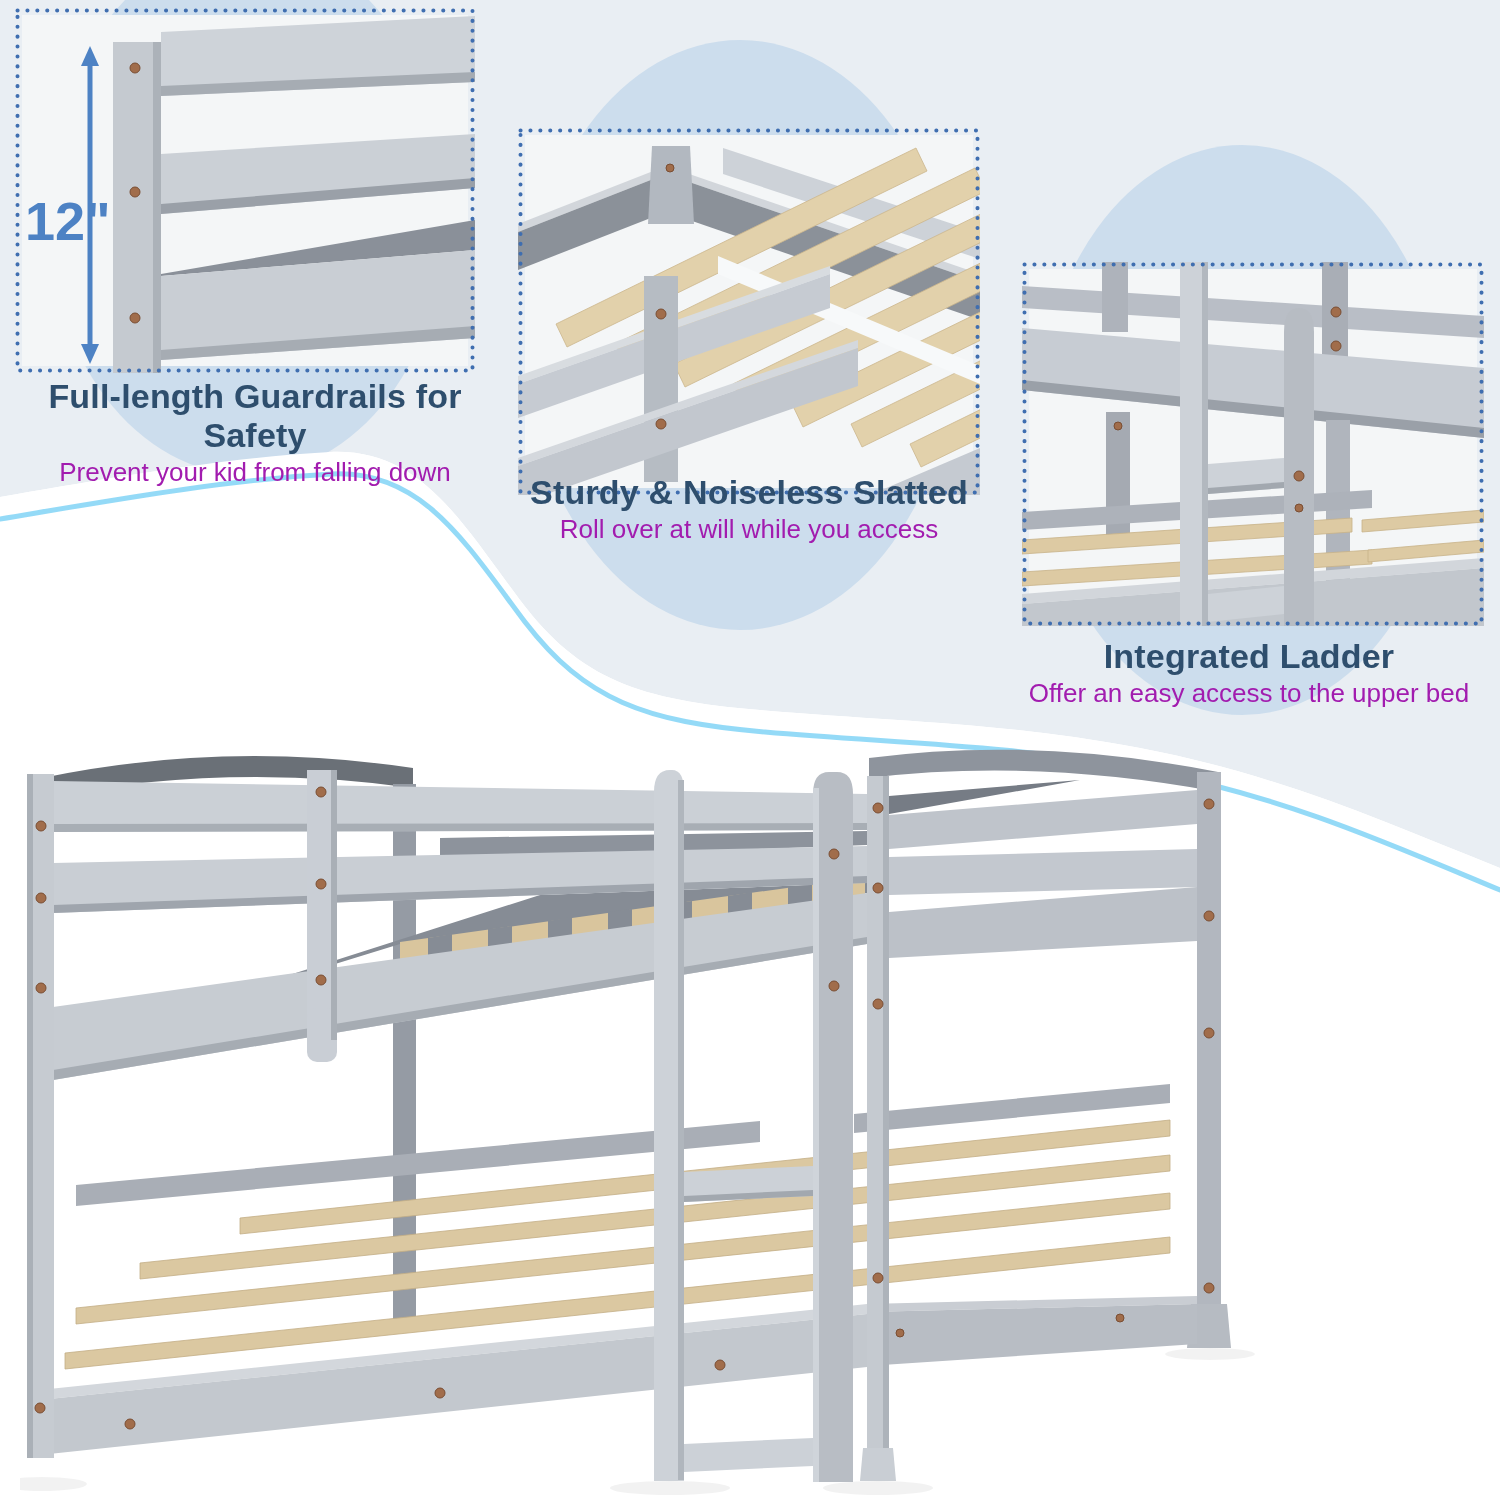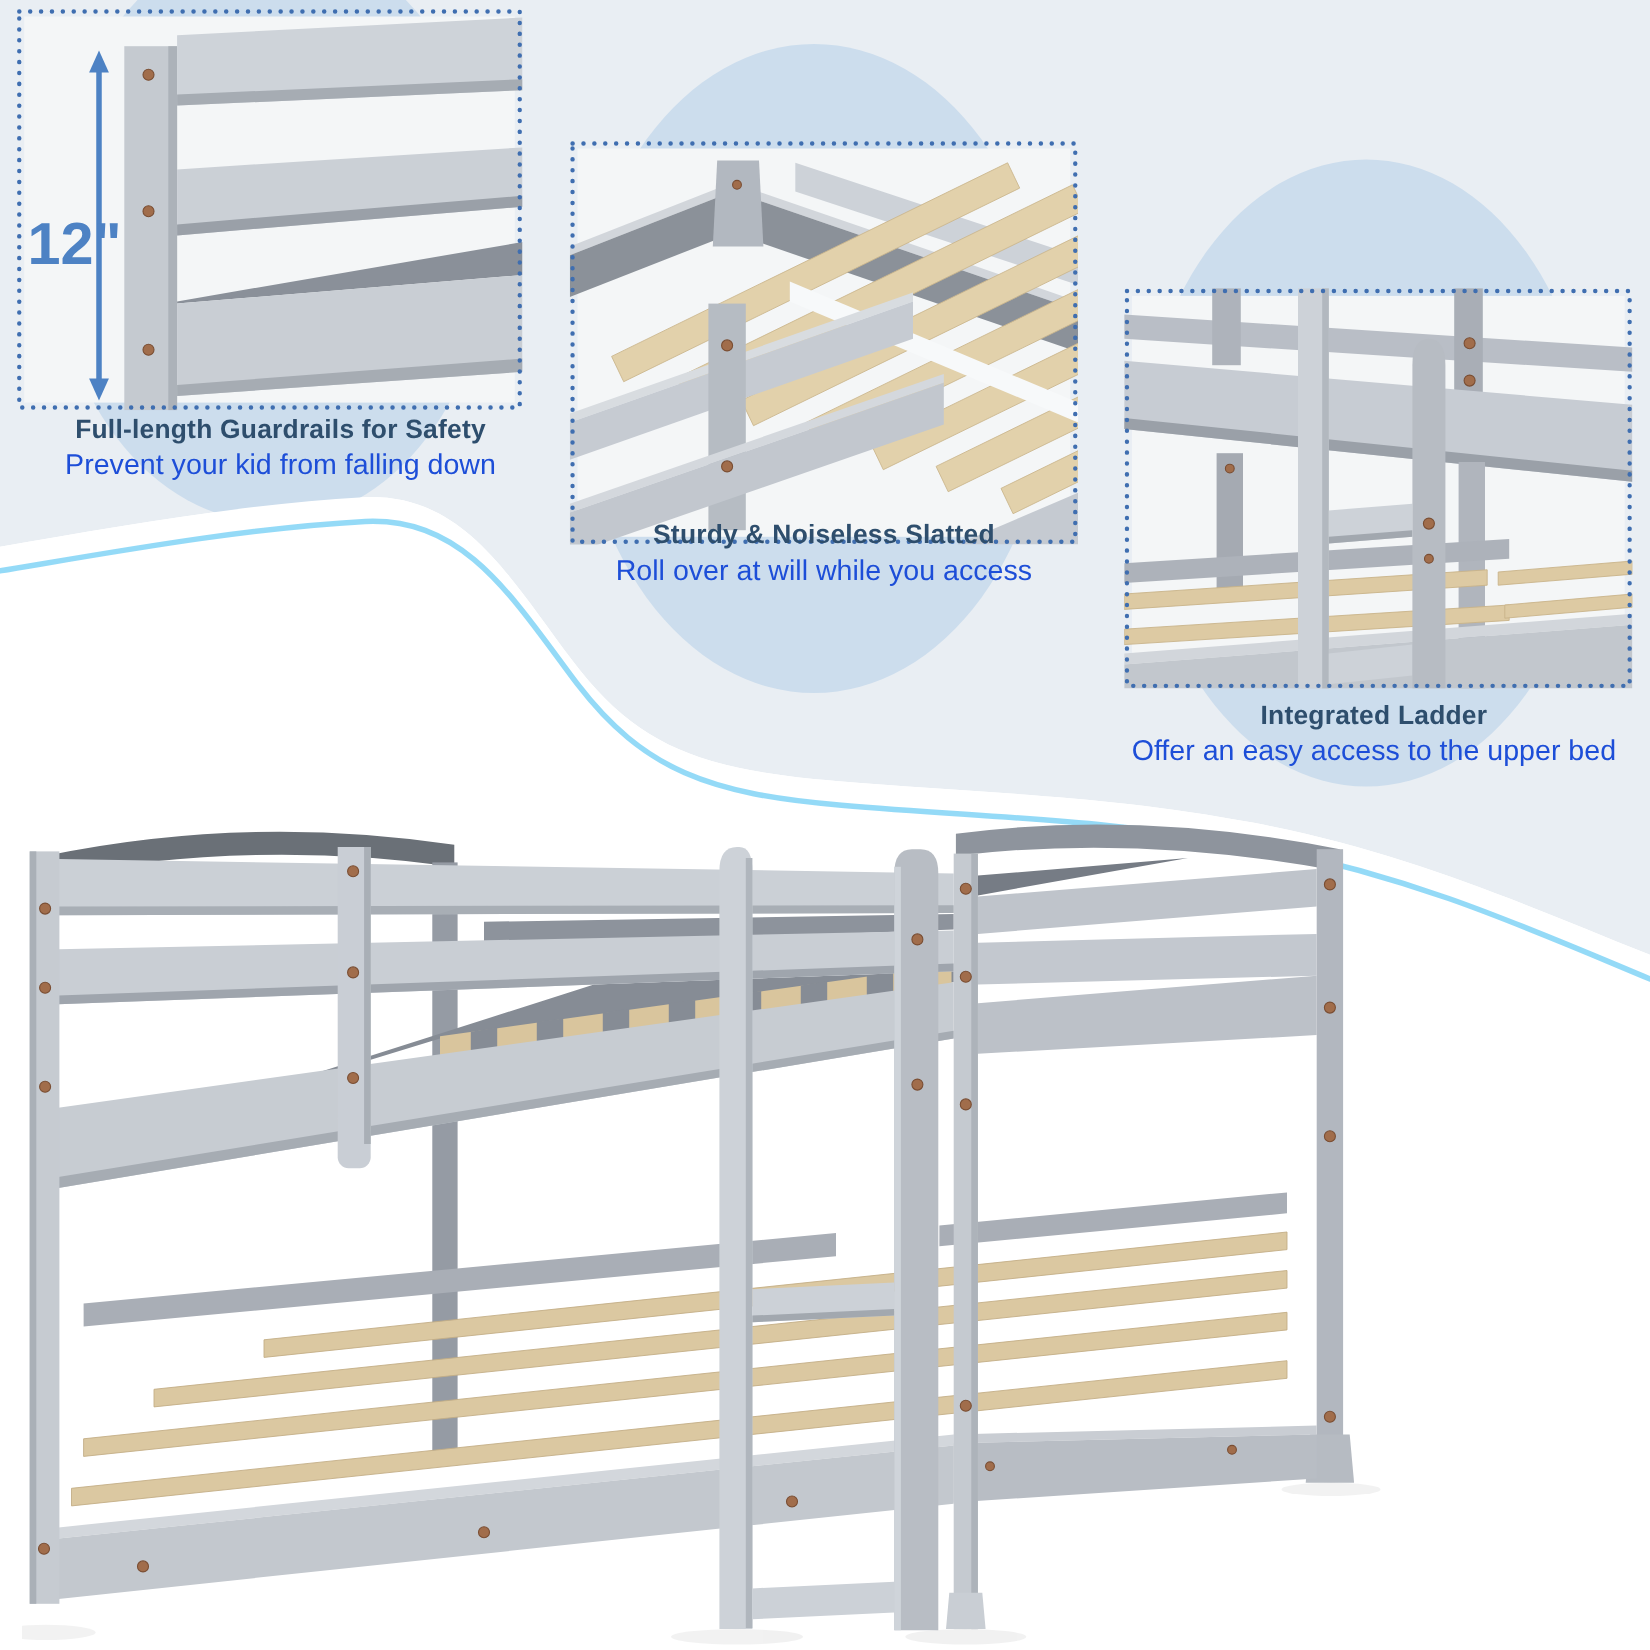--- a/index.html
+++ b/index.html
@@ -7,26 +7,26 @@
   .canvas{
     position:relative;width:1500px;height:1500px;overflow:hidden;
     font-family:"Liberation Sans","DejaVu Sans",sans-serif;
     background:#ffffff;
   }
   .layer{position:absolute;left:0;top:0;}
   .panel{position:absolute;}
   .panel svg{display:block;}
   .caption{position:absolute;text-align:center;}
   .caption h2{
-    margin:0;font-size:24px;font-weight:700;color:#2e4e6d;line-height:1.15;
+    margin:0;font-size:34px;font-weight:700;color:#2e4e6d;line-height:1.15;
     letter-spacing:0.2px;
     text-align:center;
   }
   .caption p{
-    margin:3px 0 0 0;font-size:26px;font-weight:400;color:#1d4ed8;line-height:1.15;
+    margin:3px 0 0 0;font-size:26px;font-weight:400;color:#a21caf;line-height:1.15;
   }
   .cap1{left:0;top:377;width:510px;}
   .cap2{left:494;top:499;width:510px;}
   .cap2{left:494px;top:473px;width:510px;}
   .cap3{left:994px;top:637px;width:510px;}
   .cap1{left:0px;top:377px;width:510px;}
 </style>
 </head>
 <body>
 

